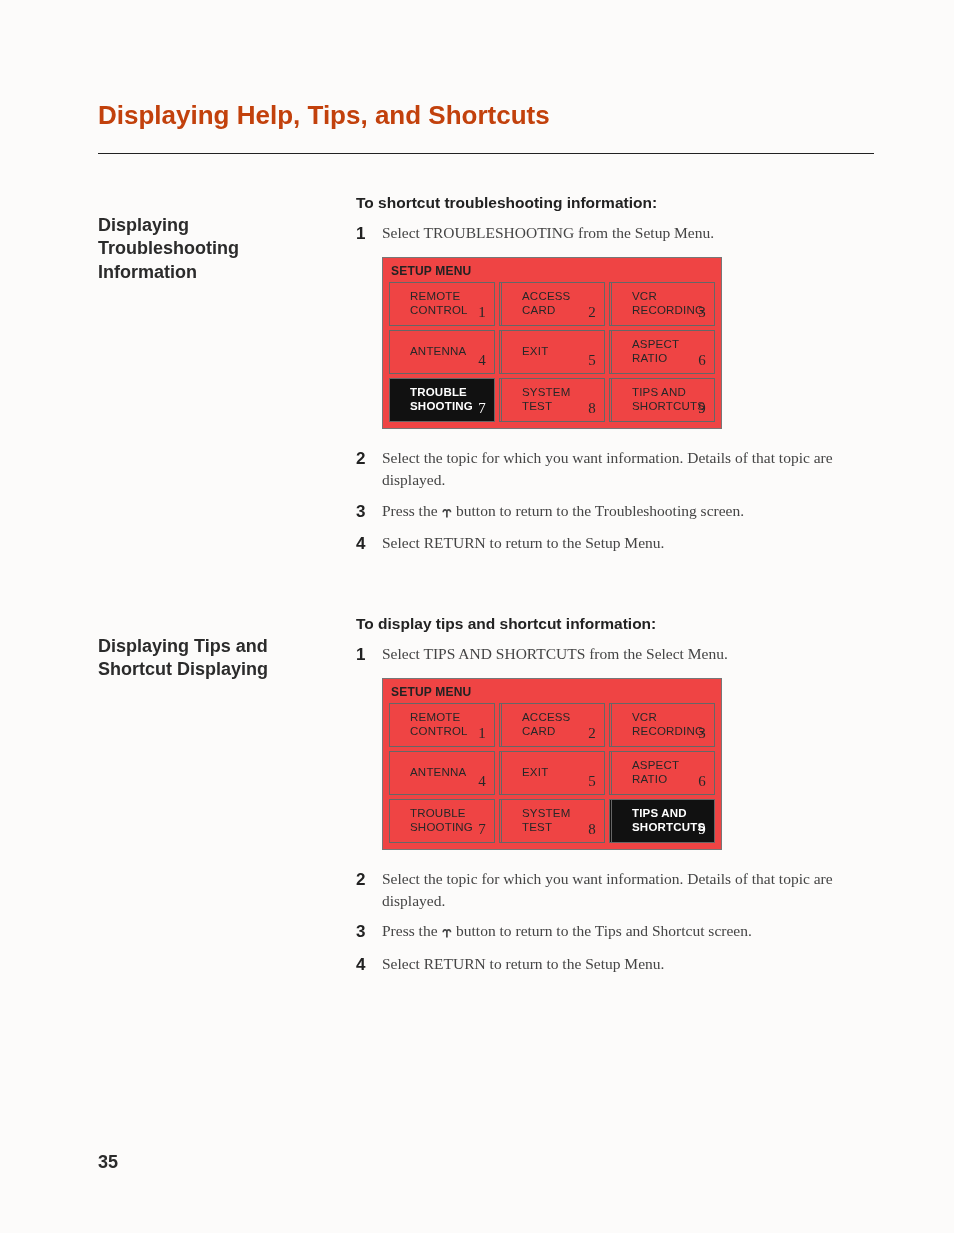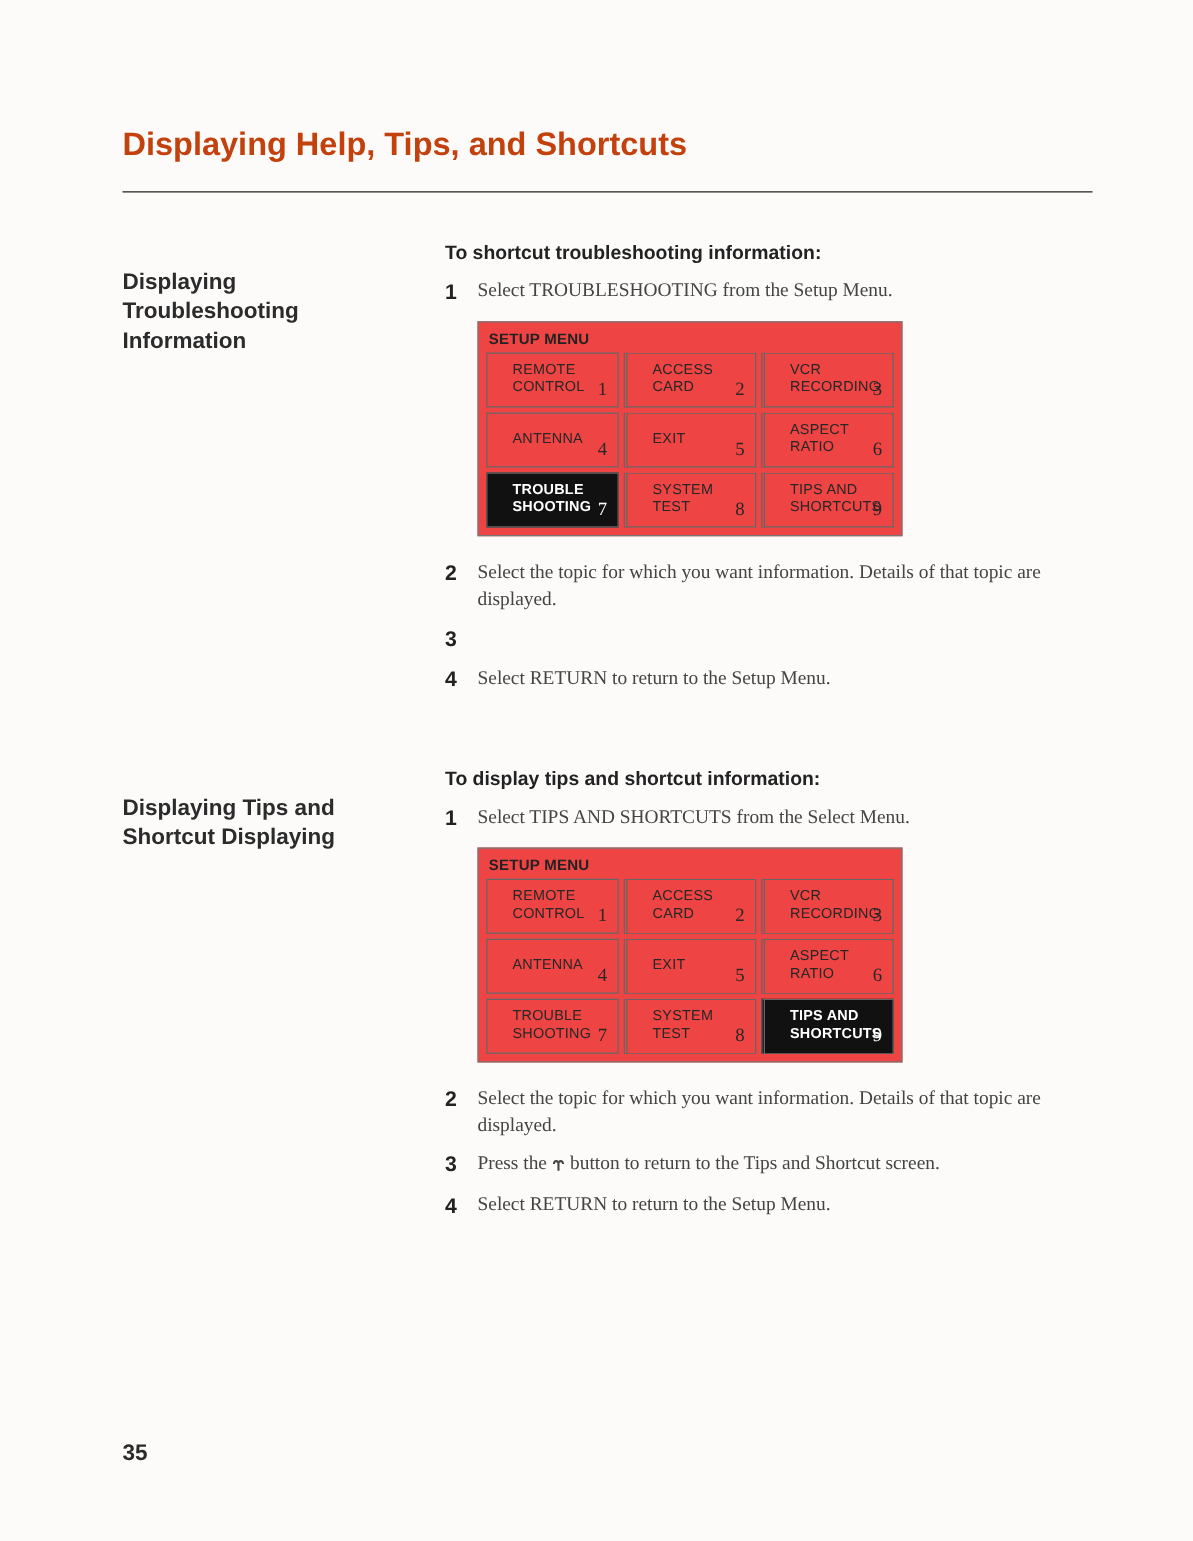--- a/index.html
+++ b/index.html
@@ -207,20 +207,23 @@
         </div>
     </div>
 
     <ol class="steps">
       <li>
         <span class="step-num">2</span>
         <span class="step-text">Select the topic for which you want information. Details of that topic are displayed.</span>
       </li>
       <li>
         <span class="step-num">3</span>
+        <span class="step-text">
+          <span>Press the </span><span class="icon-enter">⥾</span><span> button to return to the Troubleshooting screen.</span>
+        </span>
       </li>
       <li>
         <span class="step-num">4</span>
         <span class="step-text">Select RETURN to return to the Setup Menu.</span>
       </li>
     </ol>
   </div>
 </div>
 
 <div class="section">

